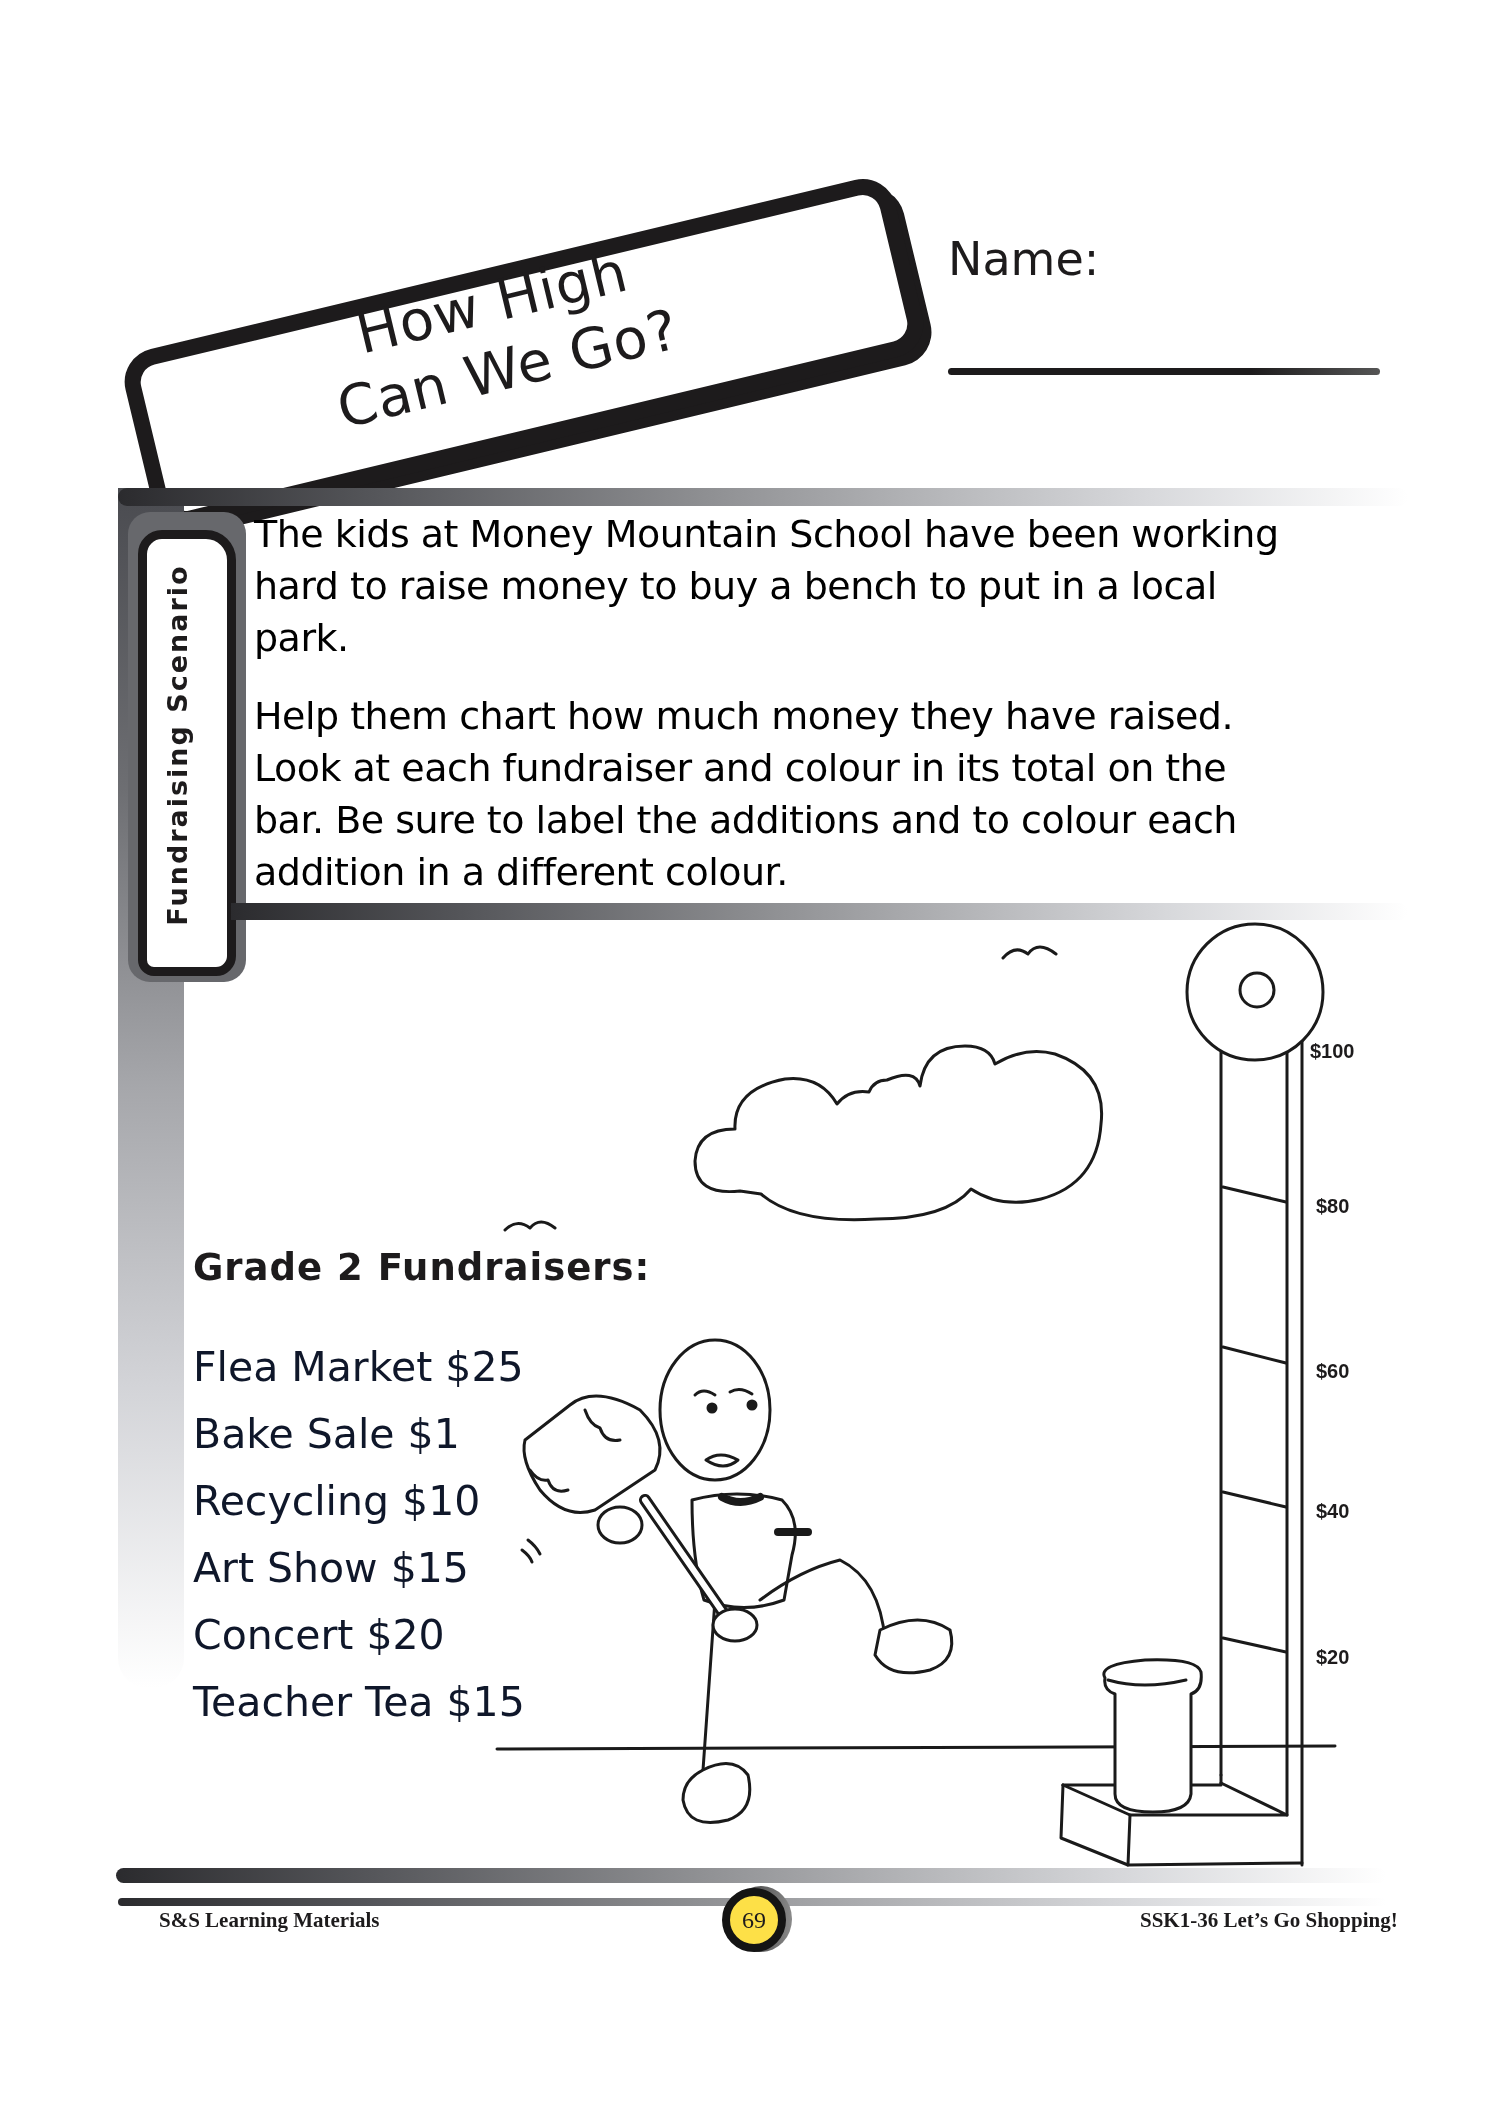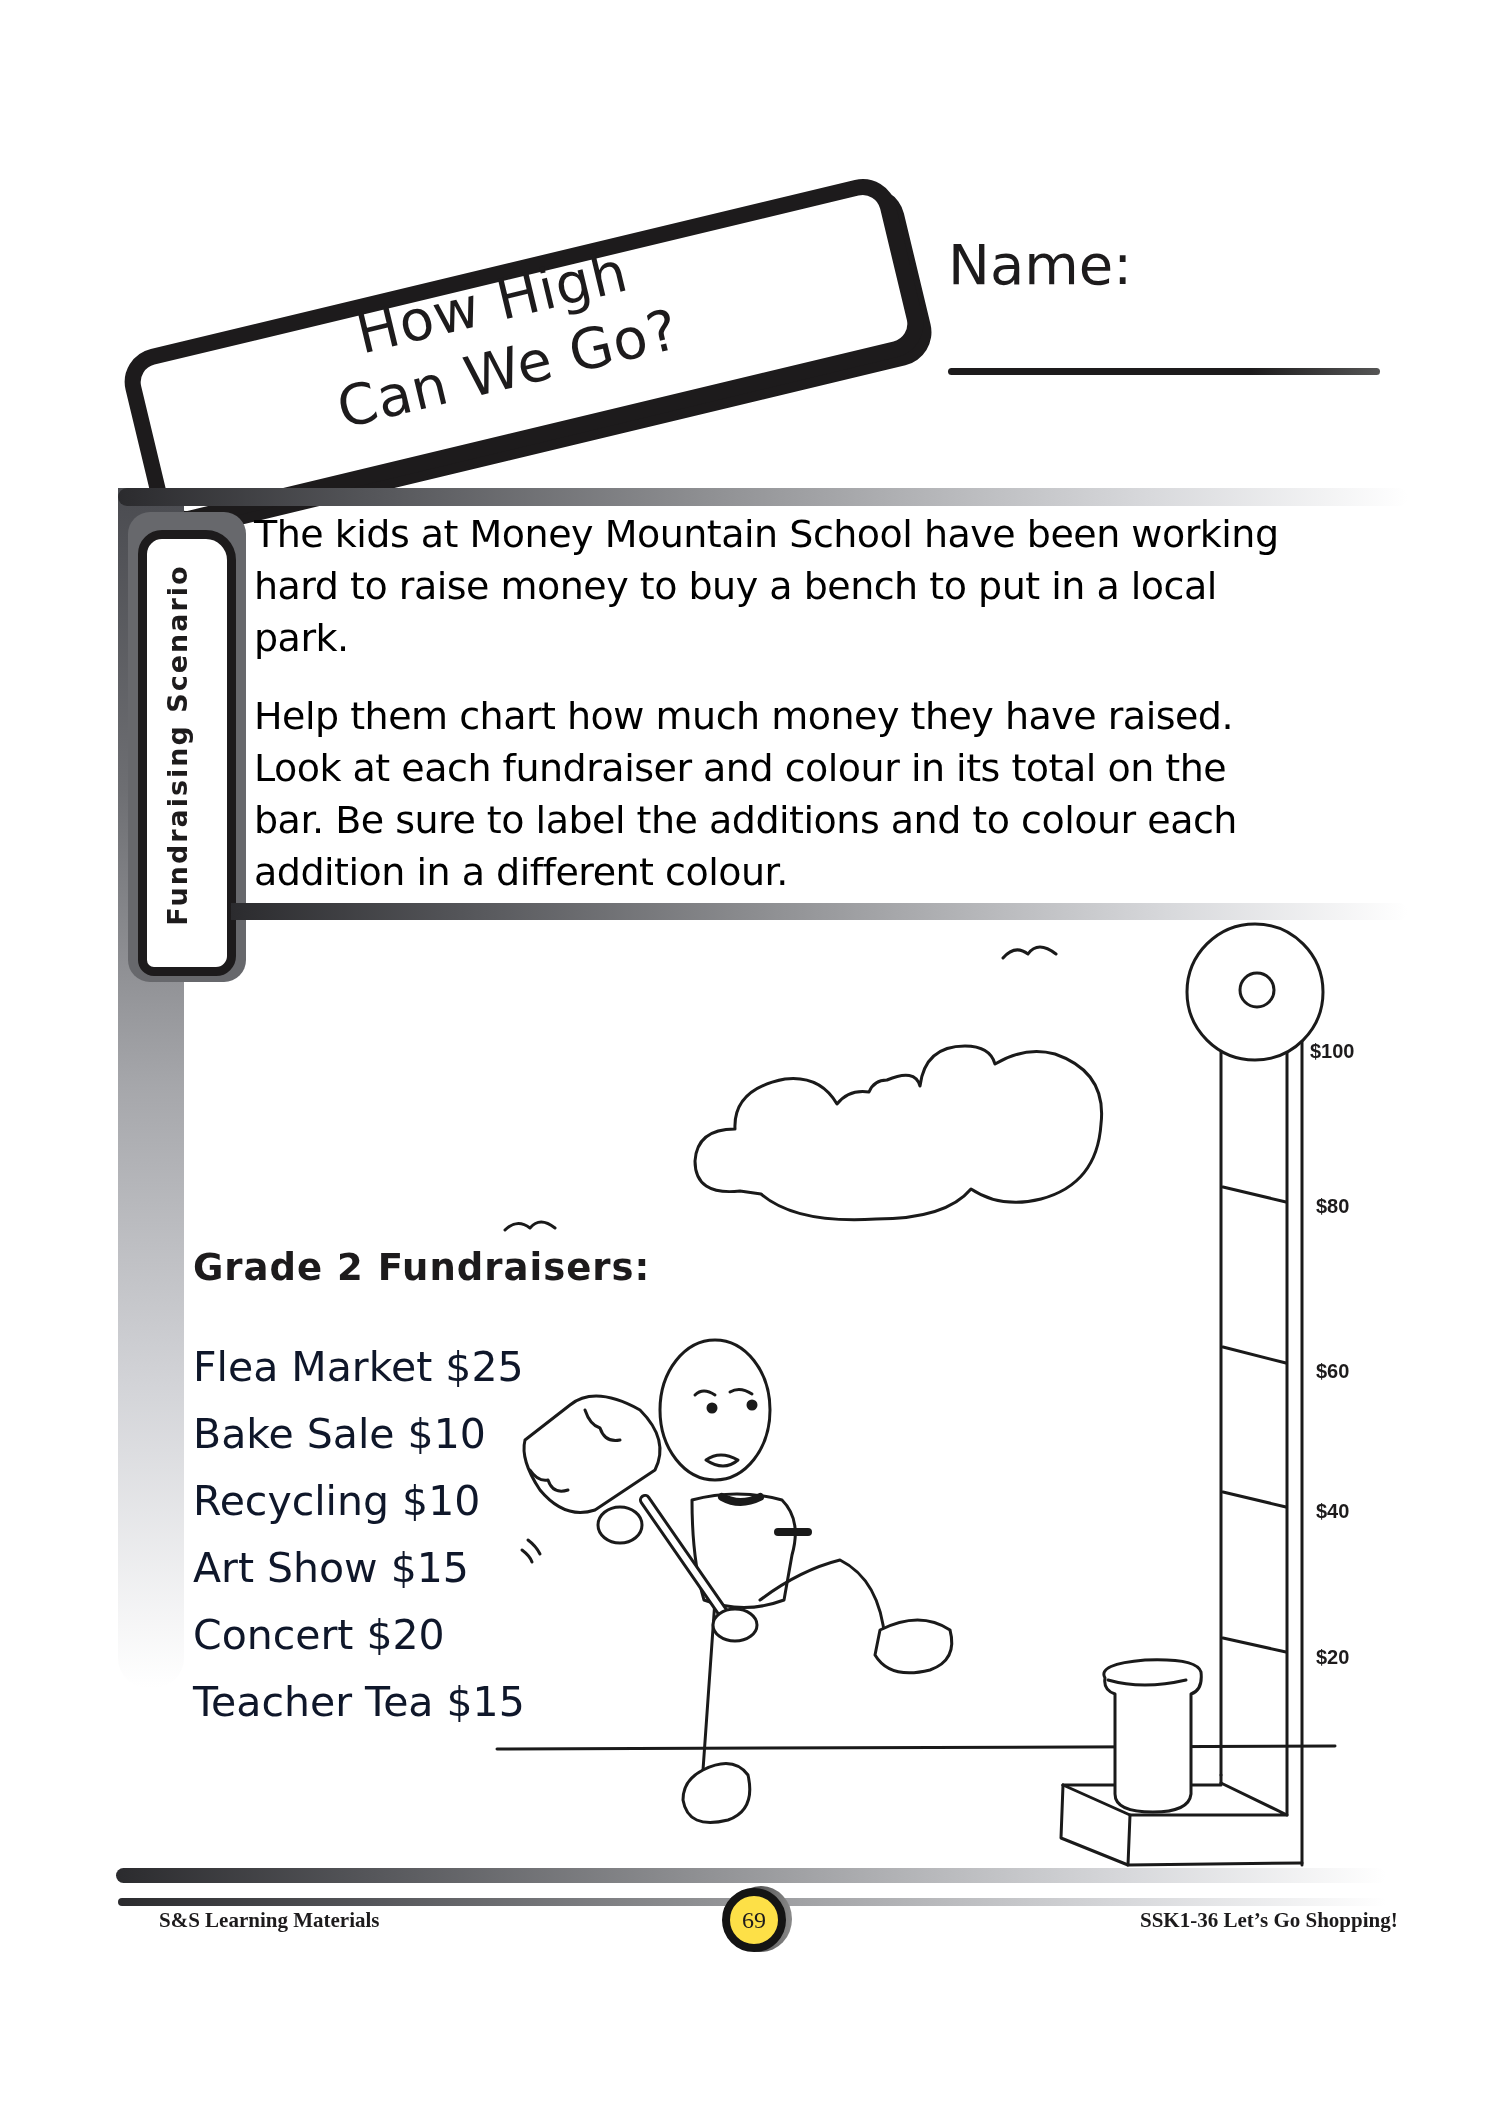--- a/index.html
+++ b/index.html
@@ -15,21 +15,21 @@
     border: 16px solid #1d1b1c; border-radius: 34px; background: #fff;
     transform: rotate(-13.5deg); transform-origin: center center;
     box-shadow: 6px 10px 0 #1d1b1c;
   }
   .title-text {
     position: absolute; left: 290px; top: 268px; width: 420px; text-align: center;
     transform: rotate(-13.5deg); transform-origin: center center;
     font-family: "DejaVu Sans", sans-serif; font-size: 56px; line-height: 68px;
     color: #1d1b1c; letter-spacing: 1px;
   }
-  .name-label { left: 948px; top: 232px; font-size: 56px; color: #1d1b1c; }
+  .name-label { left: 948px; top: 232px; font-size: 46px; color: #1d1b1c; }
   .name-line { left: 948px; top: 368px; width: 432px; height: 7px; background: linear-gradient(to right,#1d1b1c 70%,#555 100%); border-radius: 4px; }
   .side-stripe {
     position: absolute; left: 118px; top: 488px; width: 66px; height: 1200px;
     background: linear-gradient(to bottom, #4a4b50 0%, #6d6e72 25%, #a6a7ab 50%, #d3d4d8 75%, rgba(245,245,248,0) 100%);
     border-radius: 0 0 30px 30px;
   }
   .tab-shadow {
     position: absolute; left: 128px; top: 512px; width: 118px; height: 470px;
     background: #67686c; border-radius: 22px;
   }
@@ -144,21 +144,21 @@
 </svg>
 
 <div class="scale-label" style="left:1310px; top:1040px;">$100</div>
 <div class="scale-label" style="left:1316px; top:1195px;">$80</div>
 <div class="scale-label" style="left:1316px; top:1360px;">$60</div>
 <div class="scale-label" style="left:1316px; top:1500px;">$40</div>
 <div class="scale-label" style="left:1316px; top:1646px;">$20</div>
 
 <div class="abs section-title">Grade 2 Fundraisers:</div>
 <div class="fund-item" style="top:1342px;">Flea Market $25</div>
-<div class="fund-item" style="top:1409px;">Bake Sale $10</div>
+<div class="fund-item" style="top:1409px;">Bake Sale $1</div>
 <div class="fund-item" style="top:1476px;">Recycling $10</div>
 <div class="fund-item" style="top:1543px;">Art Show $15</div>
 <div class="fund-item" style="top:1610px;">Concert $20</div>
 <div class="fund-item" style="top:1677px;">Teacher Tea $15</div>
 
 <div class="grad-bar" style="left:116px; top:1868px; width:1270px; height:15px;"></div>
 <div class="grad-bar" style="left:118px; top:1898px; width:1268px; height:8px;"></div>
 
 <div class="footer-text" style="left:116px;">S&amp;S Learning Materials</div>
 <div class="footer-text" style="left:1097px;">SSK1-36 Let’s Go Shopping!</div>

